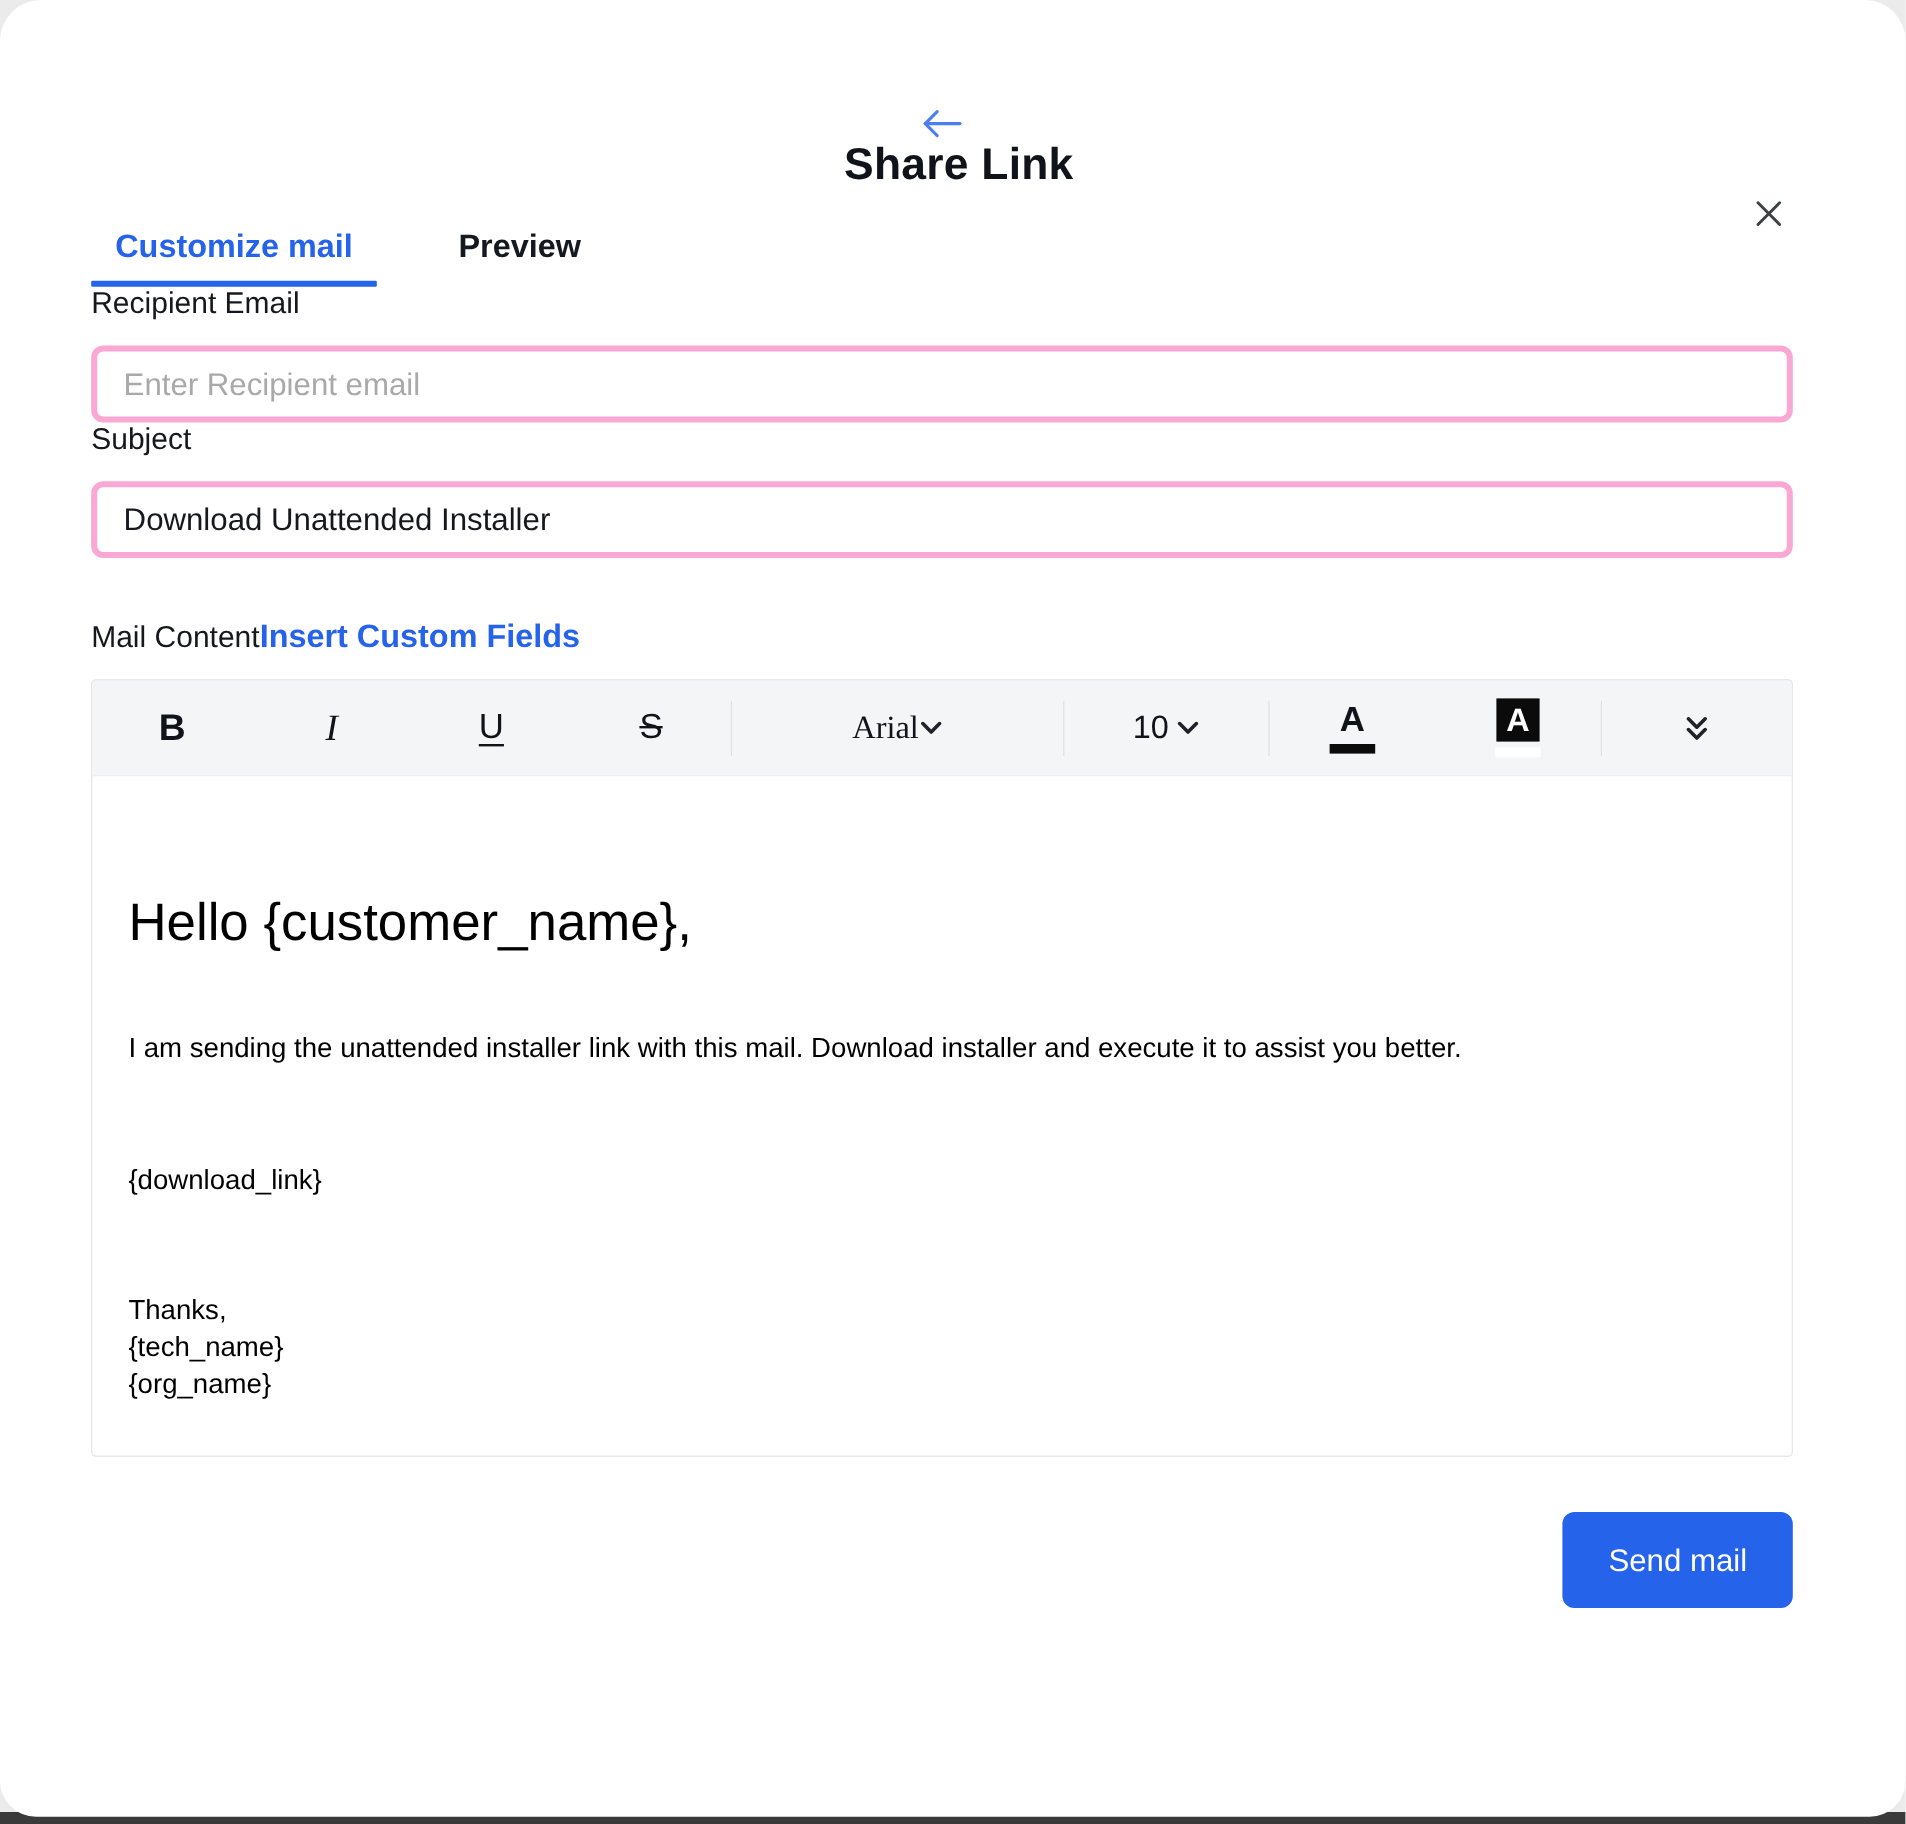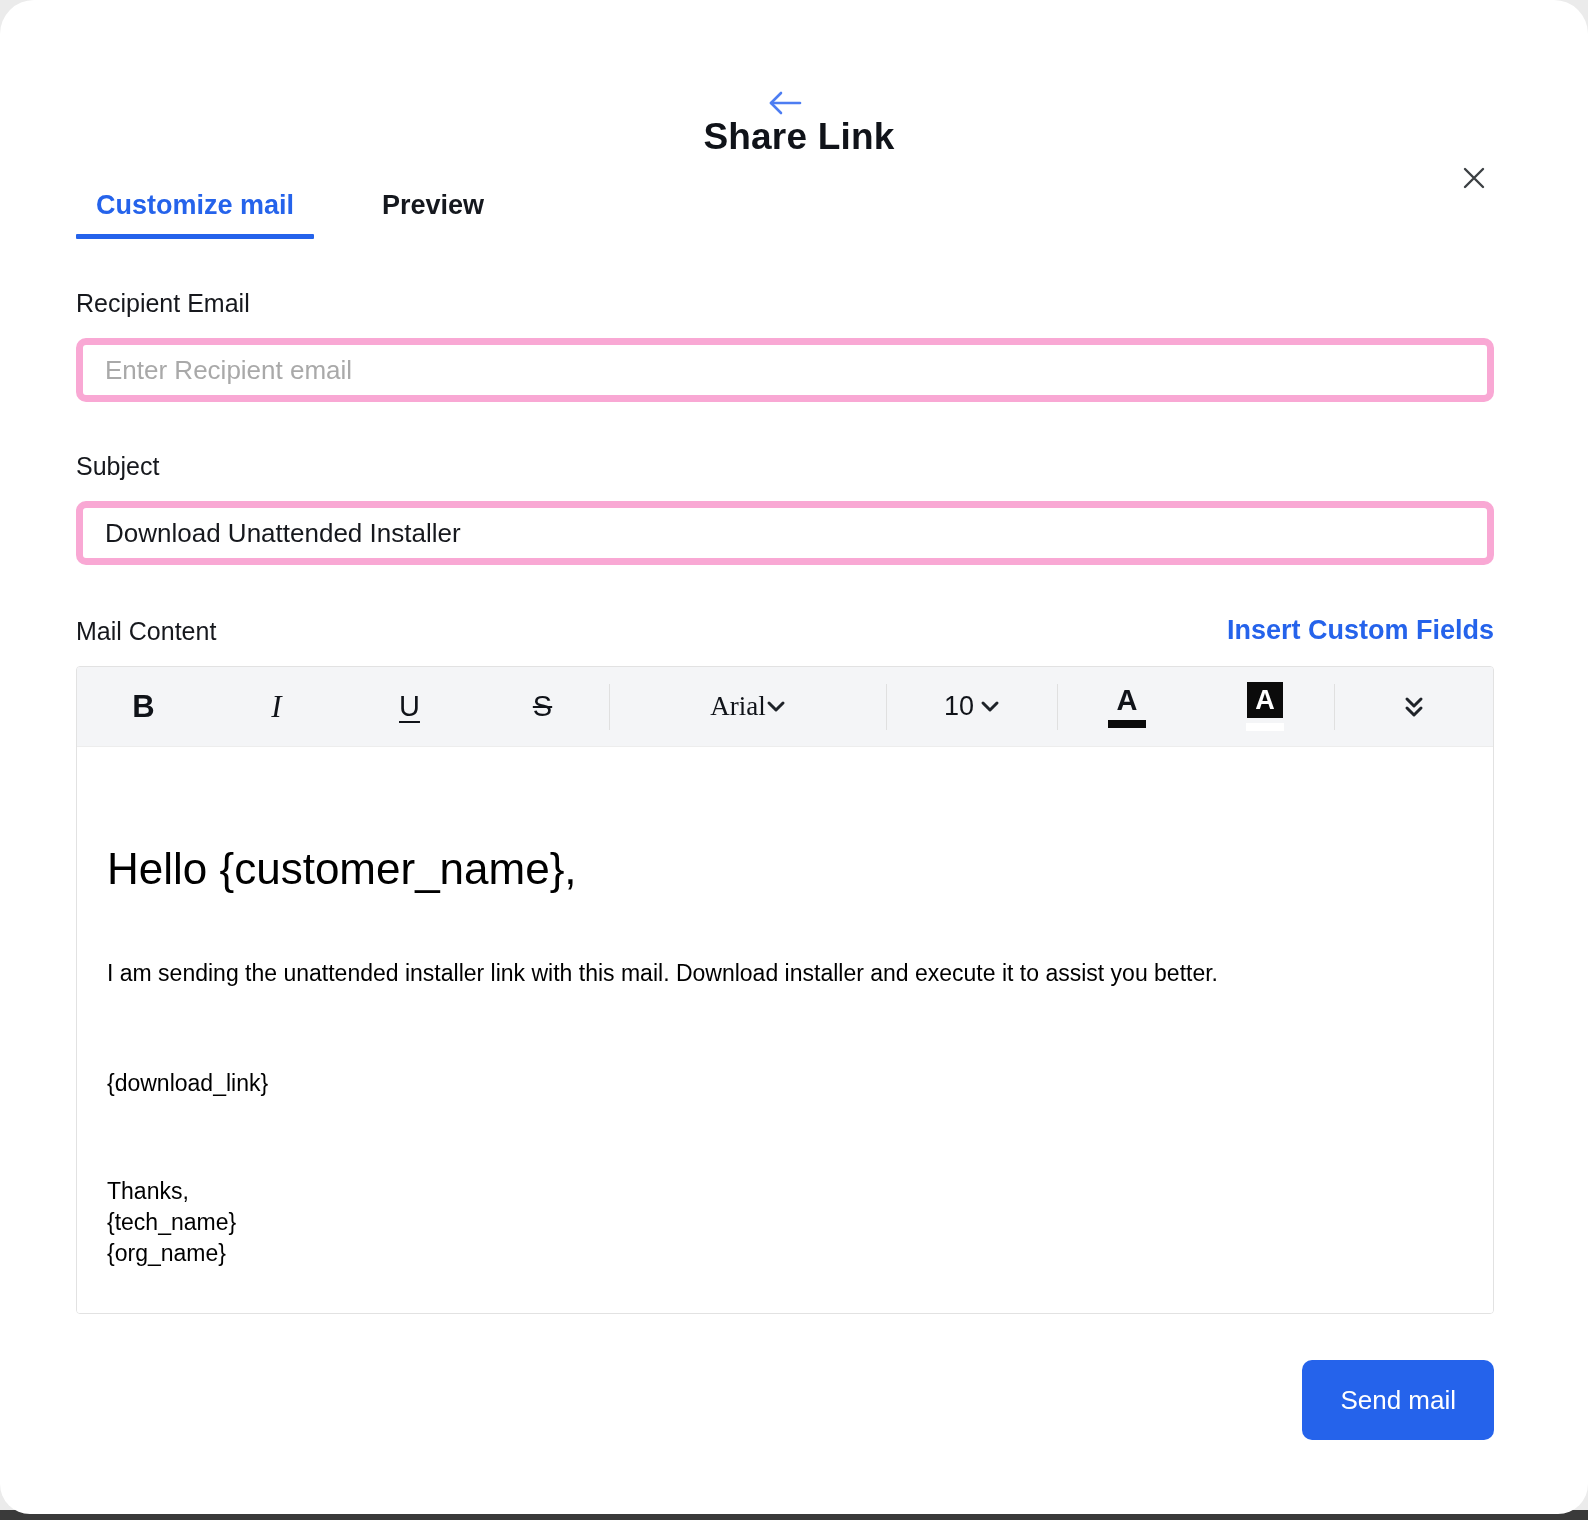--- a/index.html
+++ b/index.html
@@ -29,28 +29,28 @@
   .close-btn { background: none; border: none; cursor: pointer; margin-left: auto; display: flex; align-items: center; padding: 4px; }
   
   .tabs { display: flex; gap: 48px; margin-top: 54px; }
   .tab { position: relative; padding: 0 20px 18px; font-size: 27px; font-weight: 600; cursor: pointer; color: #15181e; }
   .tab.active { color: #2563eb; }
   .tab.active::after {
     content: ""; position: absolute; left: 0; right: 0; bottom: 0; height: 5px;
     background: #2563eb; border-radius: 1px;
   }
   
-  .field-label { display: block; font-size: 25px; font-weight: 400; color: #16181d; margin-top: 50px; margin-bottom: 20px; }
+  .field-label { display: block; font-size: 25px; font-weight: 400; color: #16181d; margin-bottom: 20px; }
   .text-input {
-    width: 100%; height: 64px; border: 7px solid #f9a8d4; border-radius: 10px;
+    width: 100%; height: 64px; border: 5px solid #f9a8d4; border-radius: 10px;
     font-size: 26px; font-family: "Liberation Sans", sans-serif; color: #16181d;
     padding: 0 22px; outline: none; background: #fff;
   }
   .text-input::placeholder { color: #a9a9a9; }
-  .mc-row { display: flex; justify-content: space-between; align-items: flex-end; margin-top: 50px; margin-bottom: 20px; }
+  .mc-row { display: flex; align-items: flex-end; margin-top: 50px; margin-bottom: 20px; }
   .mc-row .field-label { margin: 0; }
   .insert-link { font-size: 27px; font-weight: 700; color: #2563eb; text-decoration: none; cursor: pointer; }
   
   .editor { border: 1px solid #e2e2e2; border-radius: 4px; overflow: hidden; }
   .toolbar {
     height: 80px; background: #f4f5f7; display: flex; align-items: center;
     border-bottom: 1px solid #ededed;
   }
   .tb-cell { display: flex; align-items: center; justify-content: center; height: 100%; cursor: pointer; }
   .tb-btn-cell { width: 133px; }

